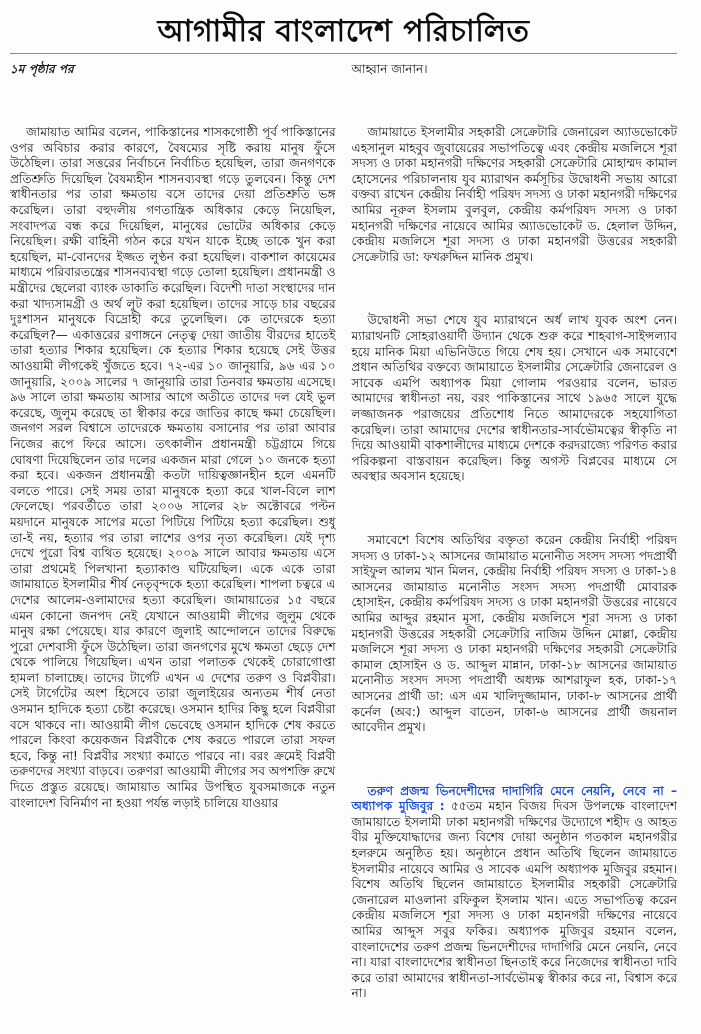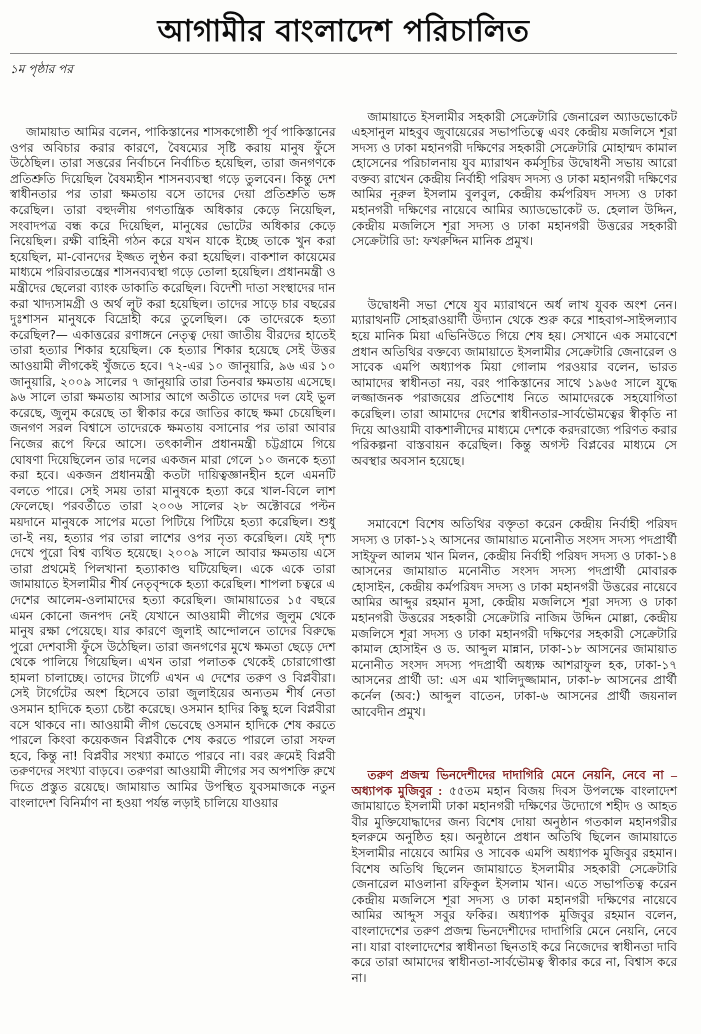--- a/index.html
+++ b/index.html
@@ -48,49 +48,49 @@
     line-height: 15.6px;
     text-align: justify;
     text-justify: inter-word;
     word-break: break-word;
   }
   .col p.indent {
     text-indent: 16px;
     margin-top: 48px;
   }
   .continuation-note {
-    font-weight: 400;
+    font-weight: 700;
     font-style: italic;
     font-size: 12.5px;
     margin: 0 0 3px 0 !important;
     text-align: center;
   }
   .sub-headline {
     font-weight: 700;
-    color: #7f1d1d;
-    font-family: Liberation Serif, serif;
+    color: #1d4ed8;
   }
 </style>
 </head>
 <body>
 
 <div class="page">
 
   <h1 class="headline">আগামীর বাংলাদেশ পরিচালিত</h1>
 
   <hr class="headline-rule">
 
   <div class="columns">
 
     <div class="col">
       <p class="continuation-note">১ম পৃষ্ঠার পর</p>
       <p class="indent">জামায়াত আমির বলেন, পাকিস্তানের শাসকগোষ্ঠী পূর্ব পাকিস্তানের ওপর অবিচার করার কারণে, বৈষম্যের সৃষ্টি করায় মানুষ ফুঁসে উঠেছিল। তারা সত্তরের নির্বাচনে নির্বাচিত হয়েছিল, তারা জনগণকে প্রতিশ্রুতি দিয়েছিল বৈষম্যহীন শাসনব্যবস্থা গড়ে তুলবেন। কিন্তু দেশ স্বাধীনতার পর তারা ক্ষমতায় বসে তাদের দেয়া প্রতিশ্রুতি ভঙ্গ করেছিল। তারা বহুদলীয় গণতান্ত্রিক অধিকার কেড়ে নিয়েছিল, সংবাদপত্র বন্ধ করে দিয়েছিল, মানুষের ভোটের অধিকার কেড়ে নিয়েছিল। রক্ষী বাহিনী গঠন করে যখন যাকে ইচ্ছে তাকে খুন করা হয়েছিল, মা-বোনদের ইজ্জত লুণ্ঠন করা হয়েছিল। বাকশাল কায়েমের মাধ্যমে পরিবারতন্ত্রের শাসনব্যবস্থা গড়ে তোলা হয়েছিল। প্রধানমন্ত্রী ও মন্ত্রীদের ছেলেরা ব্যাংক ডাকাতি করেছিল। বিদেশী দাতা সংস্থাদের দান করা খাদ্যসামগ্রী ও অর্থ লুট করা হয়েছিল। তাদের সাড়ে চার বছরের দুঃশাসন মানুষকে বিদ্রোহী করে তুলেছিল। কে তাদেরকে হত্যা করেছিল?— একাত্তরের রণাঙ্গনে নেতৃত্ব দেয়া জাতীয় বীরদের হাতেই তারা হত্যার শিকার হয়েছিল। কে হত্যার শিকার হয়েছে সেই উত্তর আওয়ামী লীগকেই খুঁজতে হবে। ৭২-এর ১০ জানুয়ারি, ৯৬ এর ১০ জানুয়ারি, ২০০৯ সালের ৭ জানুয়ারি তারা তিনবার ক্ষমতায় এসেছে। ৯৬ সালে তারা ক্ষমতায় আসার আগে অতীতে তাদের দল যেই ভুল করেছে, জুলুম করেছে তা স্বীকার করে জাতির কাছে ক্ষমা চেয়েছিল। জনগণ সরল বিশ্বাসে তাদেরকে ক্ষমতায় বসানোর পর তারা আবার নিজের রূপে ফিরে আসে। তৎকালীন প্রধানমন্ত্রী চট্টগ্রামে গিয়ে ঘোষণা দিয়েছিলেন তার দলের একজন মারা গেলে ১০ জনকে হত্যা করা হবে। একজন প্রধানমন্ত্রী কতটা দায়িত্বজ্ঞানহীন হলে এমনটি বলতে পারে। সেই সময় তারা মানুষকে হত্যা করে খাল-বিলে লাশ ফেলেছে। পরবর্তীতে তারা ২০০৬ সালের ২৮ অক্টোবরে পল্টন ময়দানে মানুষকে সাপের মতো পিটিয়ে পিটিয়ে হত্যা করেছিল। শুধু তা-ই নয়, হত্যার পর তারা লাশের ওপর নৃত্য করেছিল। যেই দৃশ্য দেখে পুরো বিশ্ব ব্যথিত হয়েছে। ২০০৯ সালে আবার ক্ষমতায় এসে তারা প্রথমেই পিলখানা হত্যাকাণ্ড ঘটিয়েছিল। একে একে তারা জামায়াতে ইসলামীর শীর্ষ নেতৃবৃন্দকে হত্যা করেছিল। শাপলা চত্বরে এ দেশের আলেম-ওলামাদের হত্যা করেছিল। জামায়াতের ১৫ বছরে এমন কোনো জনপদ নেই যেখানে আওয়ামী লীগের জুলুম থেকে মানুষ রক্ষা পেয়েছে। যার কারণে জুলাই আন্দোলনে তাদের বিরুদ্ধে পুরো দেশবাসী ফুঁসে উঠেছিল। তারা জনগণের মুখে ক্ষমতা ছেড়ে দেশ থেকে পালিয়ে গিয়েছিল। এখন তারা পলাতক থেকেই চোরাগোপ্তা হামলা চালাচ্ছে। তাদের টার্গেট এখন এ দেশের তরুণ ও বিপ্লবীরা। সেই টার্গেটের অংশ হিসেবে তারা জুলাইয়ের অন্যতম শীর্ষ নেতা ওসমান হাদিকে হত্যা চেষ্টা করেছে। ওসমান হাদির কিছু হলে বিপ্লবীরা বসে থাকবে না। আওয়ামী লীগ ভেবেছে ওসমান হাদিকে শেষ করতে পারলে কিংবা কয়েকজন বিপ্লবীকে শেষ করতে পারলে তারা সফল হবে, কিন্তু না! বিপ্লবীর সংখ্যা কমাতে পারবে না। বরং ক্রমেই বিপ্লবী তরুণদের সংখ্যা বাড়বে। তরুণরা আওয়ামী লীগের সব অপশক্তি রুখে দিতে প্রস্তুত রয়েছে। জামায়াত আমির উপস্থিত যুবসমাজকে নতুন বাংলাদেশ বিনির্মাণ না হওয়া পর্যন্ত লড়াই চালিয়ে যাওয়ার</p>
     </div>
 
     <div class="col">
+      <p>আহ্বান জানান।</p>
       <p class="indent">জামায়াতে ইসলামীর সহকারী সেক্রেটারি জেনারেল অ্যাডভোকেট এহসানুল মাহবুব জুবায়েরের সভাপতিত্বে এবং কেন্দ্রীয় মজলিসে শূরা সদস্য ও ঢাকা মহানগরী দক্ষিণের সহকারী সেক্রেটারি মোহাম্মদ কামাল হোসেনের পরিচালনায় যুব ম্যারাথন কর্মসূচির উদ্বোধনী সভায় আরো বক্তব্য রাখেন কেন্দ্রীয় নির্বাহী পরিষদ সদস্য ও ঢাকা মহানগরী দক্ষিণের আমির নূরুল ইসলাম বুলবুল, কেন্দ্রীয় কর্মপরিষদ সদস্য ও ঢাকা মহানগরী দক্ষিণের নায়েবে আমির অ্যাডভোকেট ড. হেলাল উদ্দিন, কেন্দ্রীয় মজলিসে শূরা সদস্য ও ঢাকা মহানগরী উত্তরের সহকারী সেক্রেটারি ডা: ফখরুদ্দিন মানিক প্রমুখ।</p>
       <p class="indent">উদ্বোধনী সভা শেষে যুব ম্যারাথনে অর্ধ লাখ যুবক অংশ নেন। ম্যারাথনটি সোহরাওয়ার্দী উদ্যান থেকে শুরু করে শাহবাগ-সাইন্সল্যাব হয়ে মানিক মিয়া এভিনিউতে গিয়ে শেষ হয়। সেখানে এক সমাবেশে প্রধান অতিথির বক্তব্যে জামায়াতে ইসলামীর সেক্রেটারি জেনারেল ও সাবেক এমপি অধ্যাপক মিয়া গোলাম পরওয়ার বলেন, ভারত আমাদের স্বাধীনতা নয়, বরং পাকিস্তানের সাথে ১৯৬৫ সালে যুদ্ধে লজ্জাজনক পরাজয়ের প্রতিশোধ নিতে আমাদেরকে সহযোগিতা করেছিল। তারা আমাদের দেশের স্বাধীনতার-সার্বভৌমত্বের স্বীকৃতি না দিয়ে আওয়ামী বাকশালীদের মাধ্যমে দেশকে করদরাজ্যে পরিণত করার পরিকল্পনা বাস্তবায়ন করেছিল। কিন্তু অগস্ট বিপ্লবের মাধ্যমে সে অবস্থার অবসান হয়েছে।</p>
       <p class="indent">সমাবেশে বিশেষ অতিথির বক্তৃতা করেন কেন্দ্রীয় নির্বাহী পরিষদ সদস্য ও ঢাকা-১২ আসনের জামায়াত মনোনীত সংসদ সদস্য পদপ্রার্থী সাইফুল আলম খান মিলন, কেন্দ্রীয় নির্বাহী পরিষদ সদস্য ও ঢাকা-১৪ আসনের জামায়াত মনোনীত সংসদ সদস্য পদপ্রার্থী মোবারক হোসাইন, কেন্দ্রীয় কর্মপরিষদ সদস্য ও ঢাকা মহানগরী উত্তরের নায়েবে আমির আব্দুর রহমান মূসা, কেন্দ্রীয় মজলিসে শূরা সদস্য ও ঢাকা মহানগরী উত্তরের সহকারী সেক্রেটারি নাজিম উদ্দিন মোল্লা, কেন্দ্রীয় মজলিসে শূরা সদস্য ও ঢাকা মহানগরী দক্ষিণের সহকারী সেক্রেটারি কামাল হোসাইন ও ড. আব্দুল মান্নান, ঢাকা-১৮ আসনের জামায়াত মনোনীত সংসদ সদস্য পদপ্রার্থী অধ্যক্ষ আশরাফুল হক, ঢাকা-১৭ আসনের প্রার্থী ডা: এস এম খালিদুজ্জামান, ঢাকা-৮ আসনের প্রার্থী কর্নেল (অব:) আব্দুল বাতেন, ঢাকা-৬ আসনের প্রার্থী জয়নাল আবেদীন প্রমুখ।</p>
       <p class="indent"><strong class="sub-headline">তরুণ প্রজন্ম ভিনদেশীদের দাদাগিরি মেনে নেয়নি, নেবে না –অধ্যাপক মুজিবুর :</strong> <span>৫৫তম মহান বিজয় দিবস উপলক্ষে বাংলাদেশ জামায়াতে ইসলামী ঢাকা মহানগরী দক্ষিণের উদ্যোগে শহীদ ও আহত বীর মুক্তিযোদ্ধাদের জন্য বিশেষ দোয়া অনুষ্ঠান গতকাল মহানগরীর হলরুমে অনুষ্ঠিত হয়। অনুষ্ঠানে প্রধান অতিথি ছিলেন জামায়াতে ইসলামীর নায়েবে আমির ও সাবেক এমপি অধ্যাপক মুজিবুর রহমান। বিশেষ অতিথি ছিলেন জামায়াতে ইসলামীর সহকারী সেক্রেটারি জেনারেল মাওলানা রফিকুল ইসলাম খান। এতে সভাপতিত্ব করেন কেন্দ্রীয় মজলিসে শূরা সদস্য ও ঢাকা মহানগরী দক্ষিণের নায়েবে আমির আব্দুস সবুর ফকির। অধ্যাপক মুজিবুর রহমান বলেন, বাংলাদেশের তরুণ প্রজন্ম ভিনদেশীদের দাদাগিরি মেনে নেয়নি, নেবে না। যারা বাংলাদেশের স্বাধীনতা ছিনতাই করে নিজেদের স্বাধীনতা দাবি করে তারা আমাদের স্বাধীনতা-সার্বভৌমত্ব স্বীকার করে না, বিশ্বাস করে না।</span></p>
     </div>
 
   </div>
 </div>
 
 </body></html>

